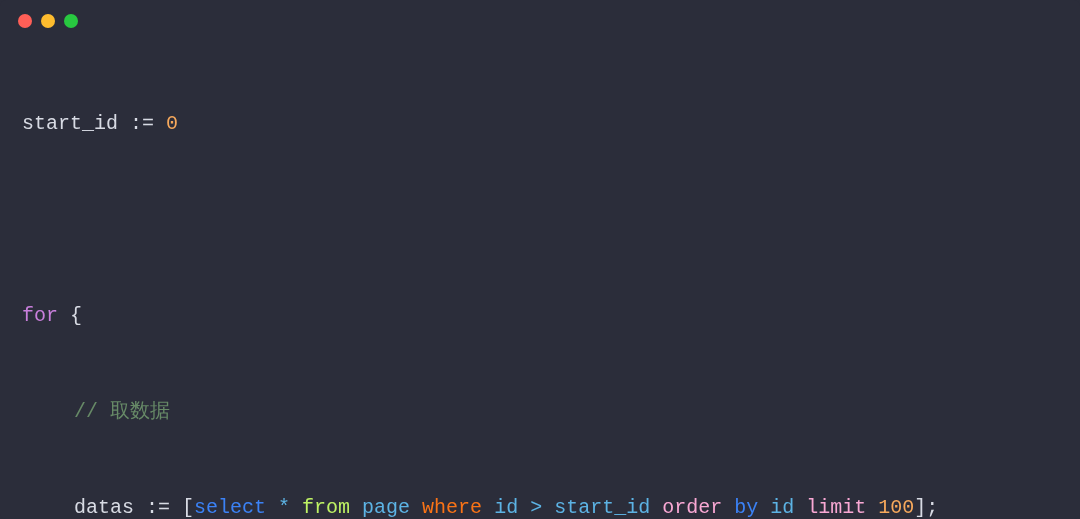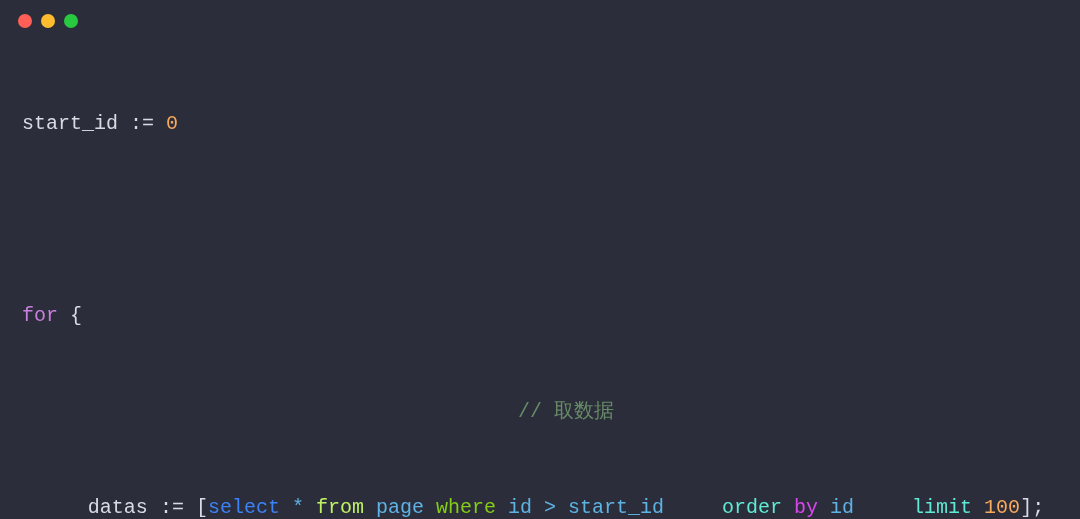--- a/index.html
+++ b/index.html
@@ -38,32 +38,32 @@
     .dot-green { background: #28c840; }
     .code-area {
       padding: 12px 22px 18px 22px;
       color: #d8dbe4;
       white-space: pre;
     }
     .line {
       display: block;
       min-height: 1.6em;
     }
-    .indent1 { padding-left: 2.6em; text-align: center; }
+    .indent1 { padding-left: 2.6em; }
 
     .tok-default { color: #d8dbe4; }
     .tok-number { color: #f7a95c; }
     .tok-keyword { color: #c97fdc; }
     .tok-select { color: #3b82f6; }
     .tok-from { color: #bef264; }
-    .tok-where { color: #84cc16; }
-    .tok-by { color: #d946ef; }
+    .tok-where { color: #f97316; }
+    .tok-by { color: #3b82f6; }
     .tok-blue { color: #5cb3e4; }
     .tok-comment2 { color: #678a67; }
-    .tok-filter { color: #5eead4; margin-left: 46px; }
+    .tok-filter { color: #f9a8d4; }
     .tok-punc { color: #d8dbe4; }
   </style>
 </head>
 <body>
 
 <div class="window">
   <div class="titlebar">
     <div class="dot dot-red"></div>
     <div class="dot dot-yellow"></div>
     <div class="dot dot-green"></div>

